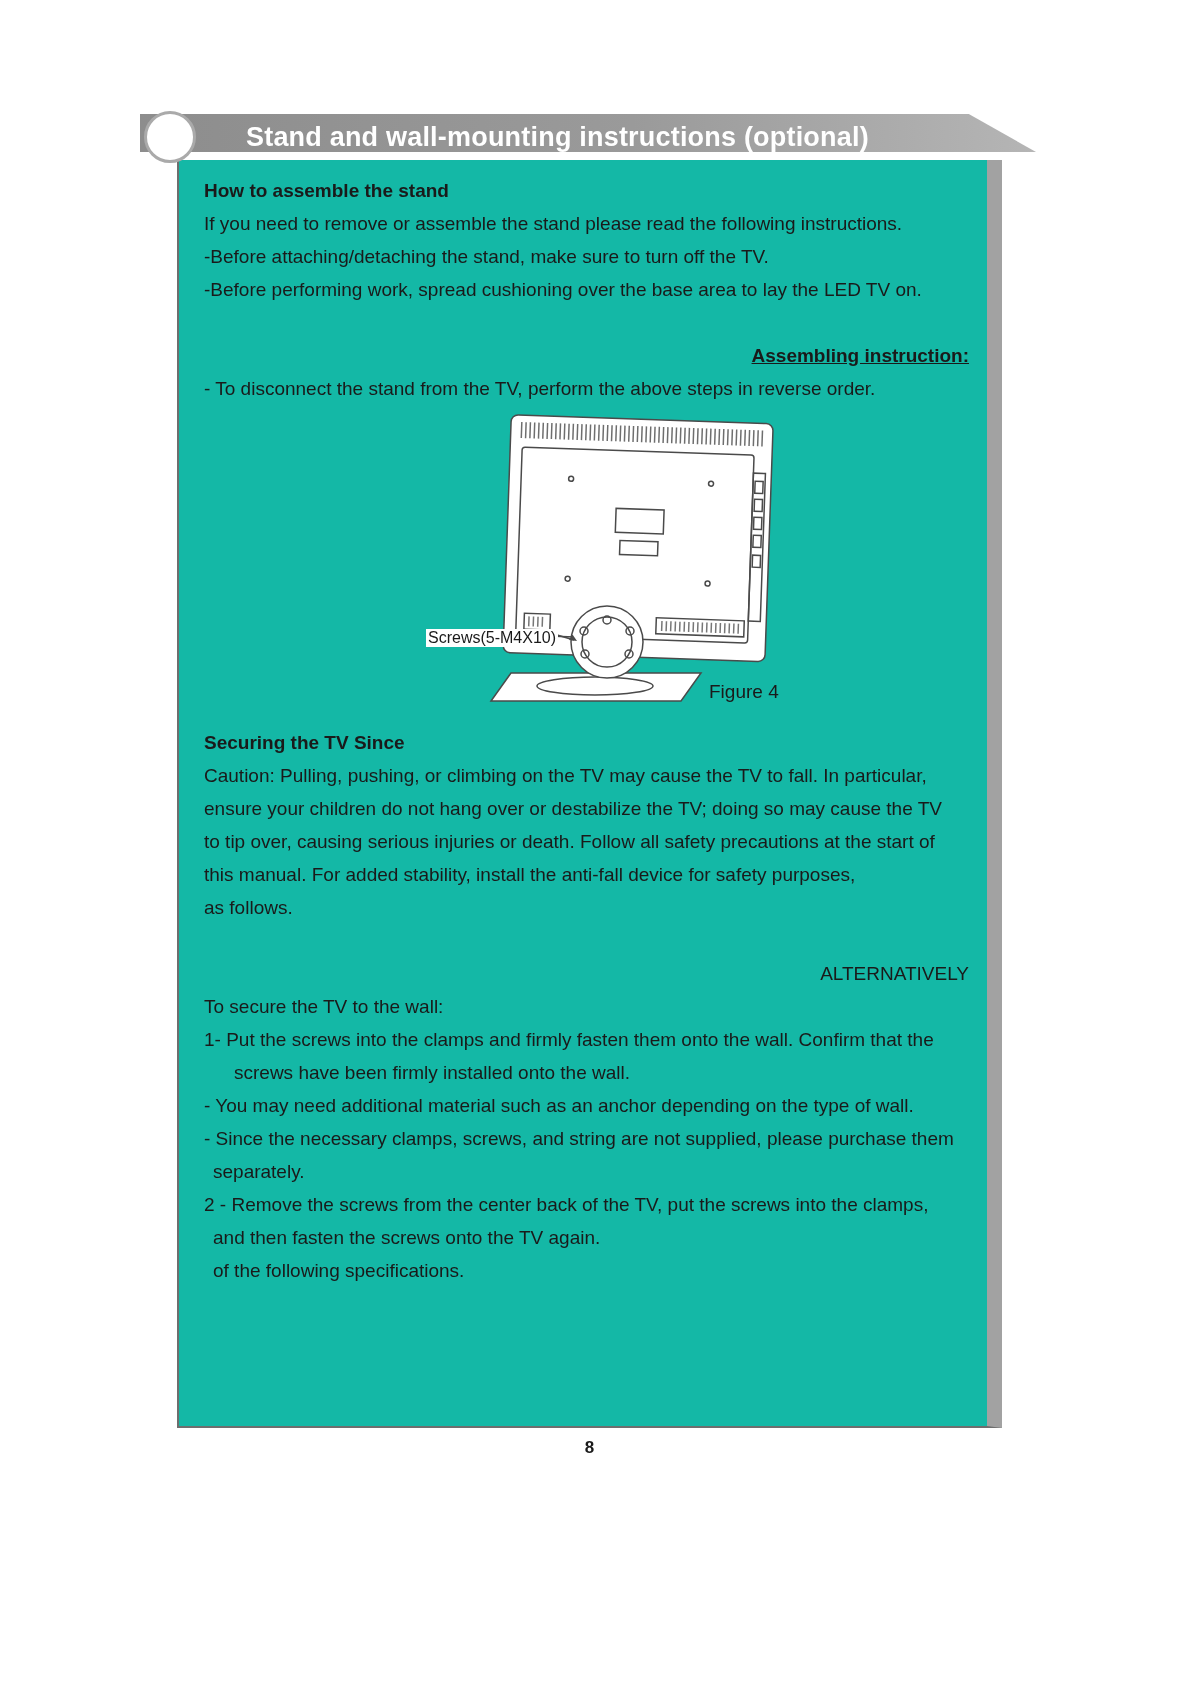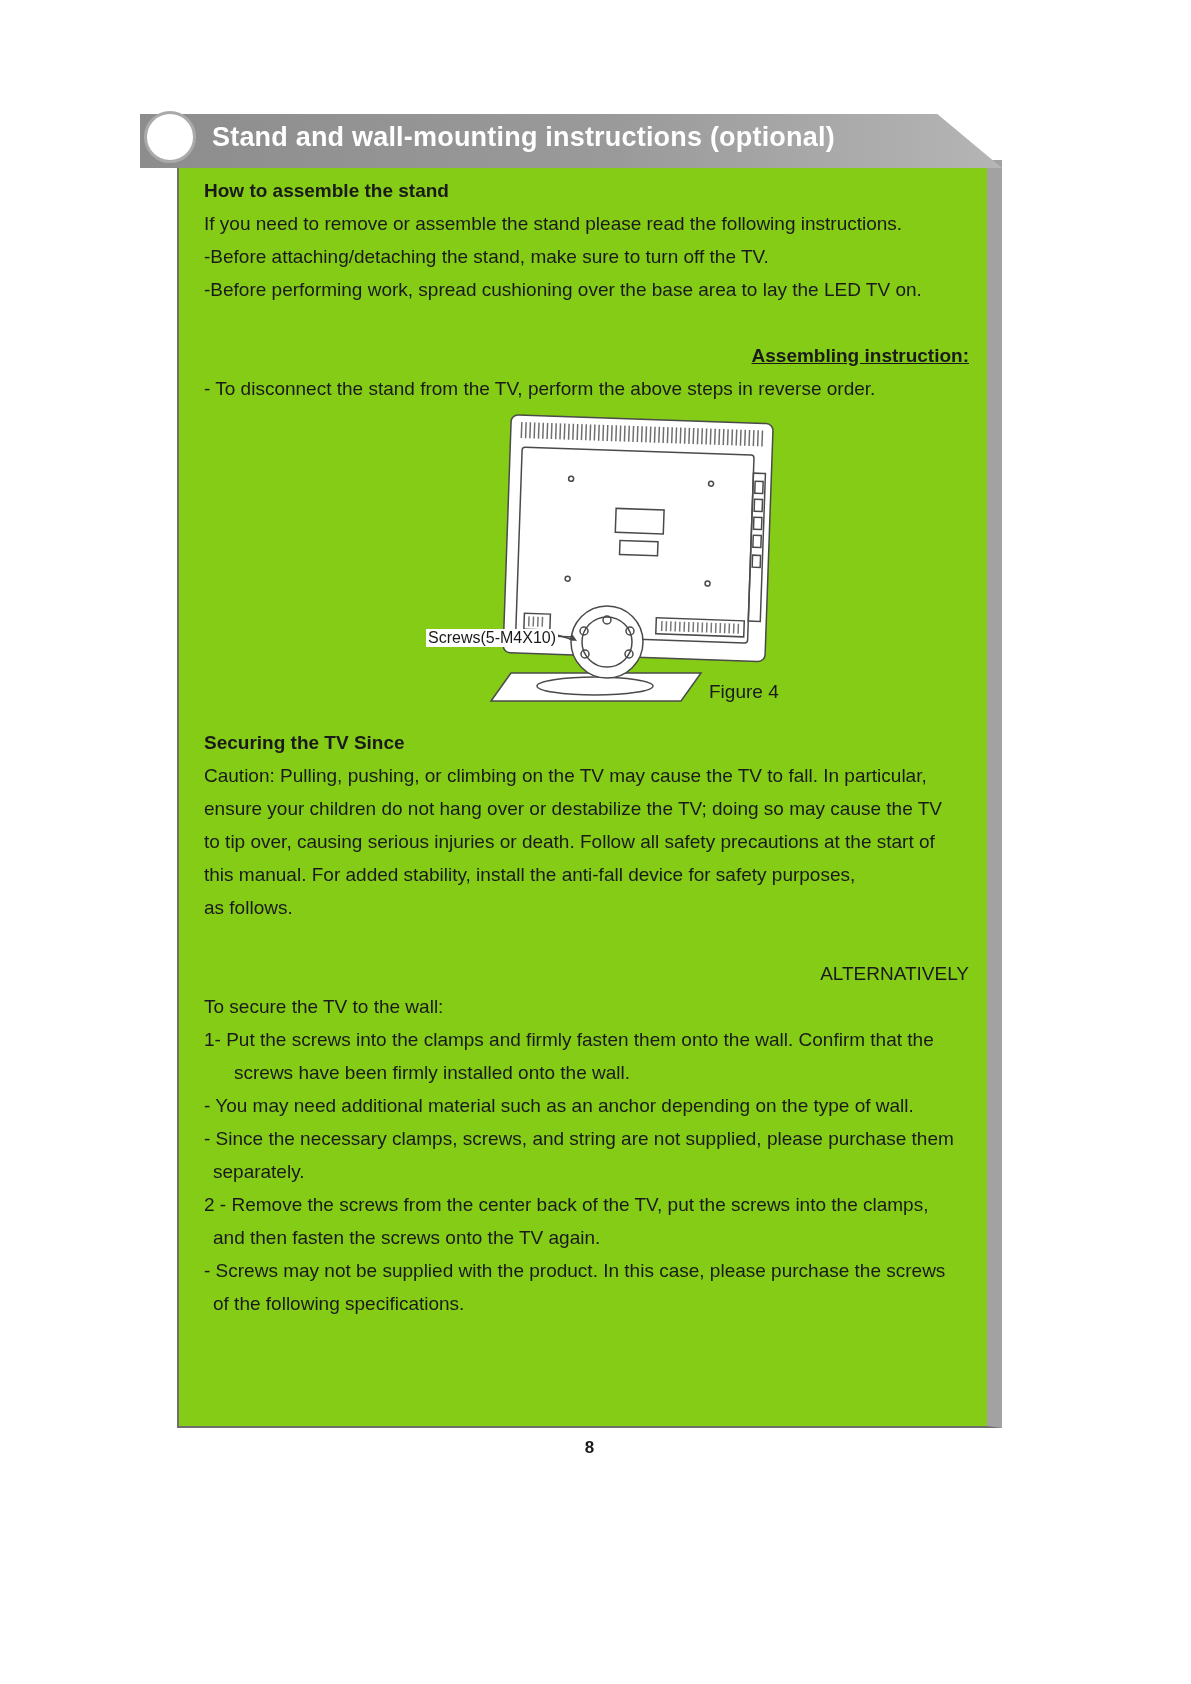--- a/index.html
+++ b/index.html
@@ -1,43 +1,44 @@
 <!DOCTYPE html>
 <html><head>
 <meta charset="utf-8">
 <style>
   html,body{margin:0;padding:0;}
   body{
     width:1191px;height:1684px;position:relative;background:#ffffff;
     font-family:"Liberation Sans", sans-serif;color:#1a1a1a;
   }
   .banner{
-    position:absolute;left:140px;top:114px;width:862px;height:54px;
+    position:absolute;left:140px;top:114px;width:862px;height:38px;
     background:linear-gradient(to right,#8d8d8d 0%,#9a9a9a 55%,#b5b5b5 100%);
     clip-path:polygon(0 0,92.5% 0,100% 100%,0 100%);
     z-index:3;
+    padding-left:34px;
   }
   .banner-title{
     margin:0;padding-left:72px;line-height:47px;
     font-size:27px;font-weight:bold;color:#ffffff;letter-spacing:0.2px;
     white-space:nowrap;
   }
   .banner-circle{
     position:absolute;left:144px;top:111px;width:52px;height:52px;
     background:#ffffff;border:3px solid #aaaaaa;border-radius:50%;
     box-sizing:border-box;z-index:4;
   }
   .frame{
     position:absolute;left:177px;top:160px;width:825px;height:1268px;
     box-sizing:border-box;
     border-left:2px solid #6e6e6e;
     border-bottom:2px solid #6e6e6e;
     border-right:15px solid #a2a2a2;
     padding:14px 18px 0 25px;
-    background:#84cc16;
+    background:#14b8a6;
     z-index:2;
   }
   .ln{margin:0;font-size:19px;line-height:33px;}
   .bold{font-weight:bold;}
   .underline{text-decoration:underline;}
   .gap-before{margin-top:33px;text-align:right;}
   .indent-sm{padding-left:9px;}
   .indent-lg{padding-left:30px;}
   .figure{
     position:relative;height:305px;margin:6px 0 10px 0;
@@ -125,18 +126,17 @@
 
   <p class="ln gap-before">ALTERNATIVELY</p>
   <p class="ln">To secure the TV to the wall:</p>
   <p class="ln">1-  Put the screws into the clamps and firmly fasten them onto the wall. Confirm that the</p>
   <p class="ln indent-lg">screws have been firmly installed onto the wall.</p>
   <p class="ln">- You may need additional material such as an anchor depending on the type of wall.</p>
   <p class="ln">- Since the necessary clamps, screws, and string are not supplied, please purchase them</p>
   <p class="ln indent-sm">separately.</p>
   <p class="ln">2 - Remove the screws from the center back of the TV, put the screws into the clamps,</p>
   <p class="ln indent-sm">and then fasten the screws onto the TV again.</p>
-  <p class="ln">- Screws may not be supplied with the product. In this case, please purchase the screws</p>
   <p class="ln indent-sm">of the following specifications.</p>
 
 </div>
 
 <div class="page-number">8</div>
 
 </body></html>

